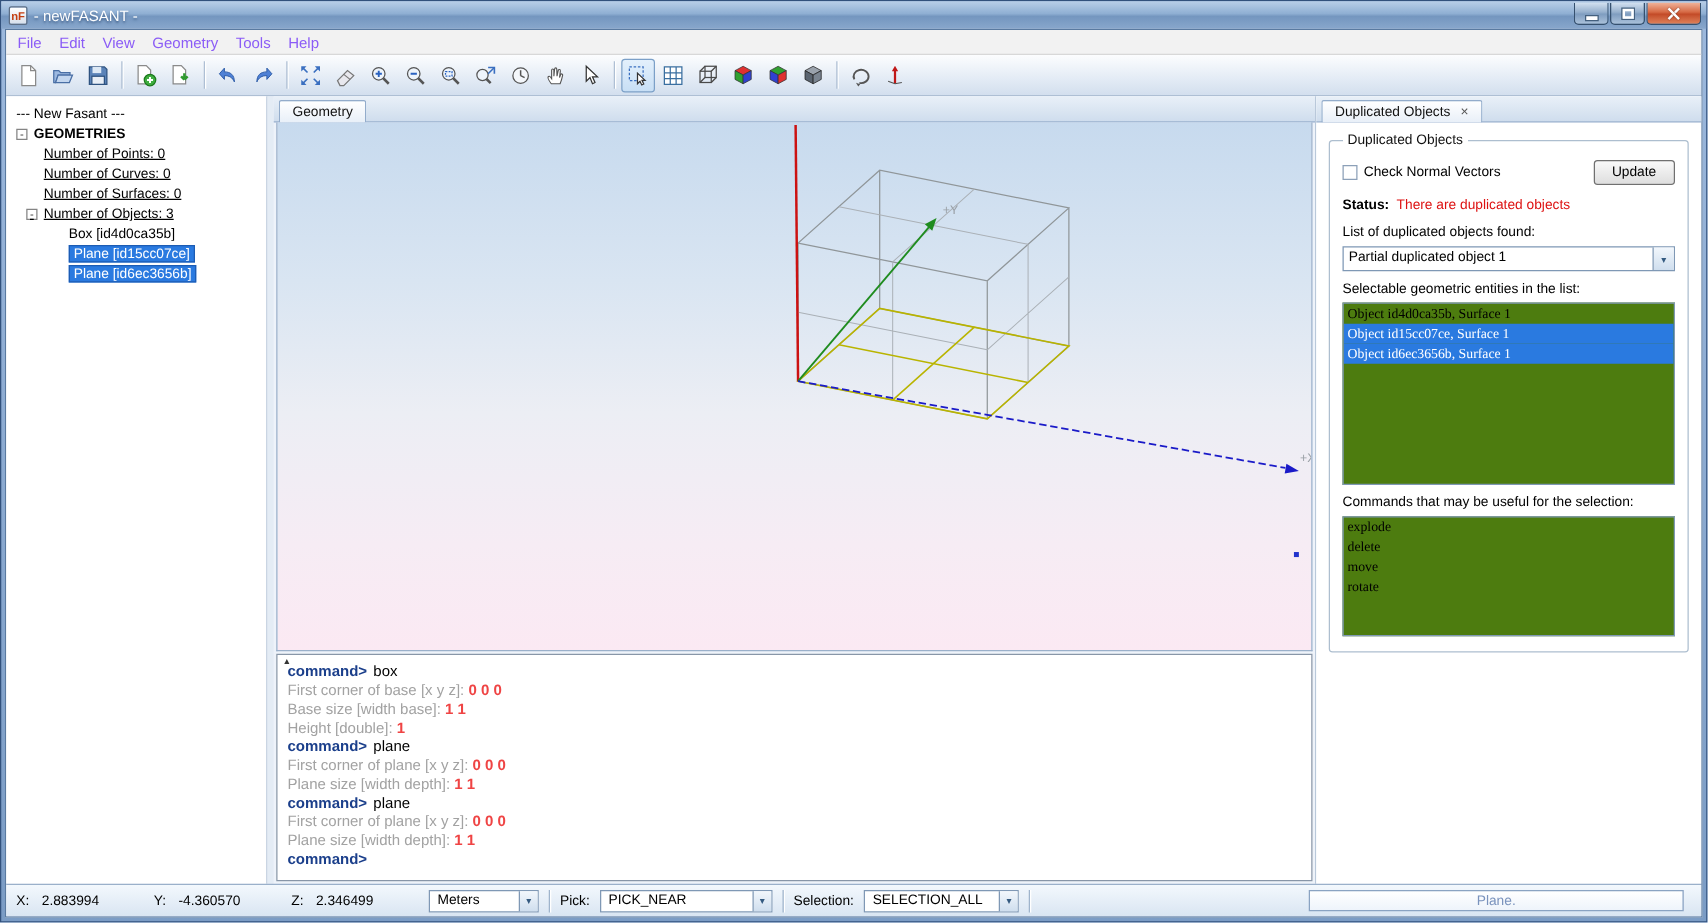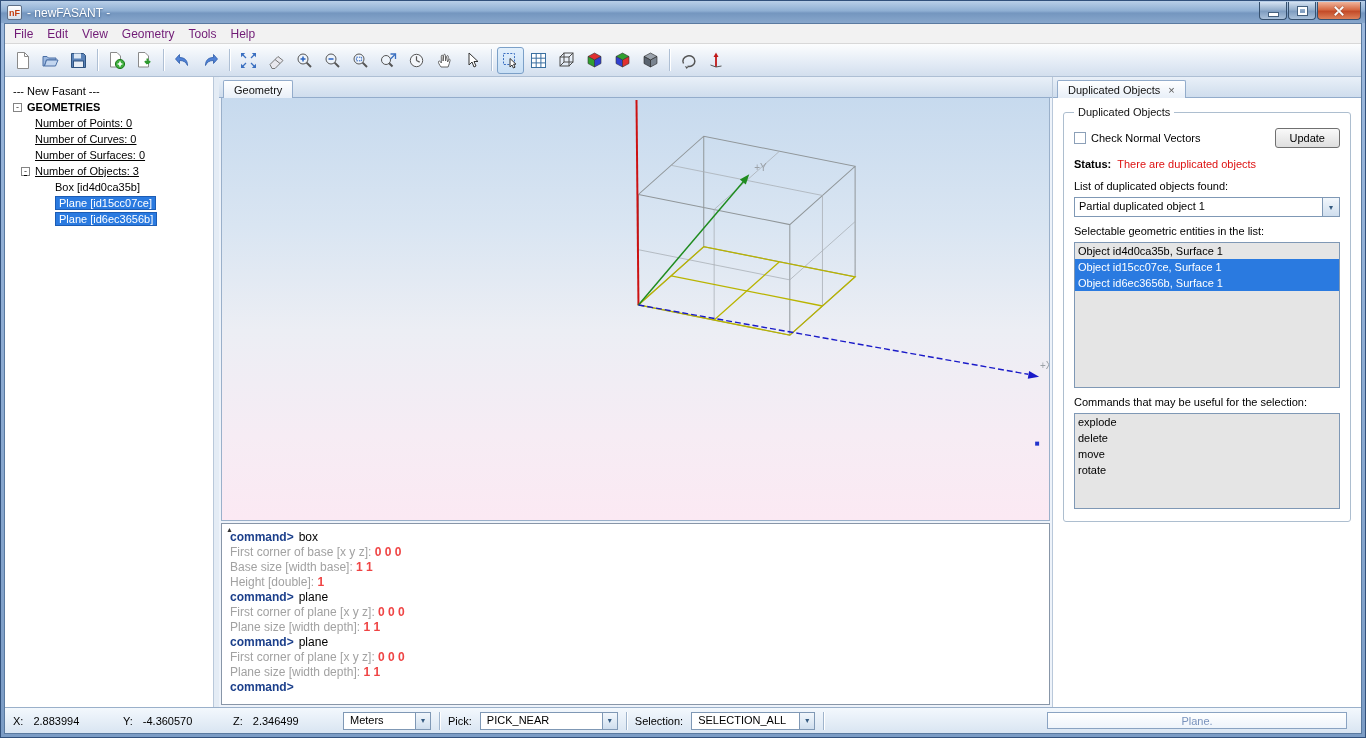--- a/index.html
+++ b/index.html
@@ -31,21 +31,21 @@
     background:#fff; box-shadow:0 0 1px #5e1d08; }
   .glyph-close::before { transform:rotate(45deg); }
   .glyph-close::after { transform:rotate(-45deg); }
 
   
   .app { flex:1; margin:0 3px 3px; display:flex; flex-direction:column; min-height:0;
     background:#eef3fa; border:1px solid #5a7aa0; }
 
   .menubar { height:20px; flex:none; background:#f2f2f2; border-bottom:1px solid #d8d8d8;
     display:flex; align-items:center; padding:0 2px; }
-  .menu-item { font-size:12px; color:#701a75; padding:2px 7px; }
+  .menu-item { font-size:12px; color:#8b5cf6; padding:2px 7px; }
 
   .toolbar { height:33px; flex:none; display:flex; align-items:center; gap:1px; padding:0 4px;
     background:linear-gradient(#fcfdfe,#e3ebf5 60%,#d3dfee); border-bottom:1px solid #aebfd4; }
   .tb-btn { width:27px; height:27px; border:1px solid transparent; border-radius:3px;
     display:flex; align-items:center; justify-content:center; flex:none; }
   .tb-btn.active { border-color:#7ba0c8; background:linear-gradient(#e3f0fc,#c8dff5); }
   .tb-sep { width:1px; height:22px; background:#aebfd4; box-shadow:1px 0 0 #ffffff; margin:0 4px; flex:none; }
   .tb-btn svg { width:19px; height:19px; }
 
   
@@ -96,21 +96,21 @@
     background:linear-gradient(#f9f9f9,#dedede); border:1px solid #707070; border-radius:3px; }
   .status-row { margin:4px 0 10px; }
   .b-label { font-weight:bold; margin-right:6px; }
   .red-text { color:#dd1111; }
   .lbl { margin:8px 0 5px; }
   .combo { height:20px; border:1px solid #7f98b5; background:#fff; display:flex; align-items:stretch; }
   .combo-text { flex:1; padding:2px 4px; white-space:nowrap; overflow:hidden; }
   .combo-btn { width:17px; flex:none; border-left:1px solid #7f98b5;
     background:linear-gradient(#f2f7fc,#cfdeee); display:flex; align-items:center; justify-content:center;
     font-size:8px; color:#345a80; }
-  .listbox { border:1px solid #7f98b5; background:#e5e5e5; overflow:hidden; }
+  .listbox { border:1px solid #7f98b5; background:#4d7c0f; overflow:hidden;font-family:Liberation Serif, serif; }
   .listbox.entities { height:146px; }
   .listbox.commands { height:96px; }
   .li { height:16px; line-height:16px; padding:0 3px; white-space:nowrap; }
   .li.selected { background:#2a7ae0; color:#fff; }
 
   
   .statusbar { height:26px; flex:none; background:linear-gradient(#f3f8fd,#d9e5f2);
     border-top:1px solid #9ab0ca; display:flex; align-items:center; padding:0 8px; font-size:11px; gap:8px; }
   .coord { display:flex; gap:10px; width:102px; flex:none; }
   .sb-sep { width:1px; height:18px; background:#9fb4cc; box-shadow:1px 0 0 #fff; flex:none; }

